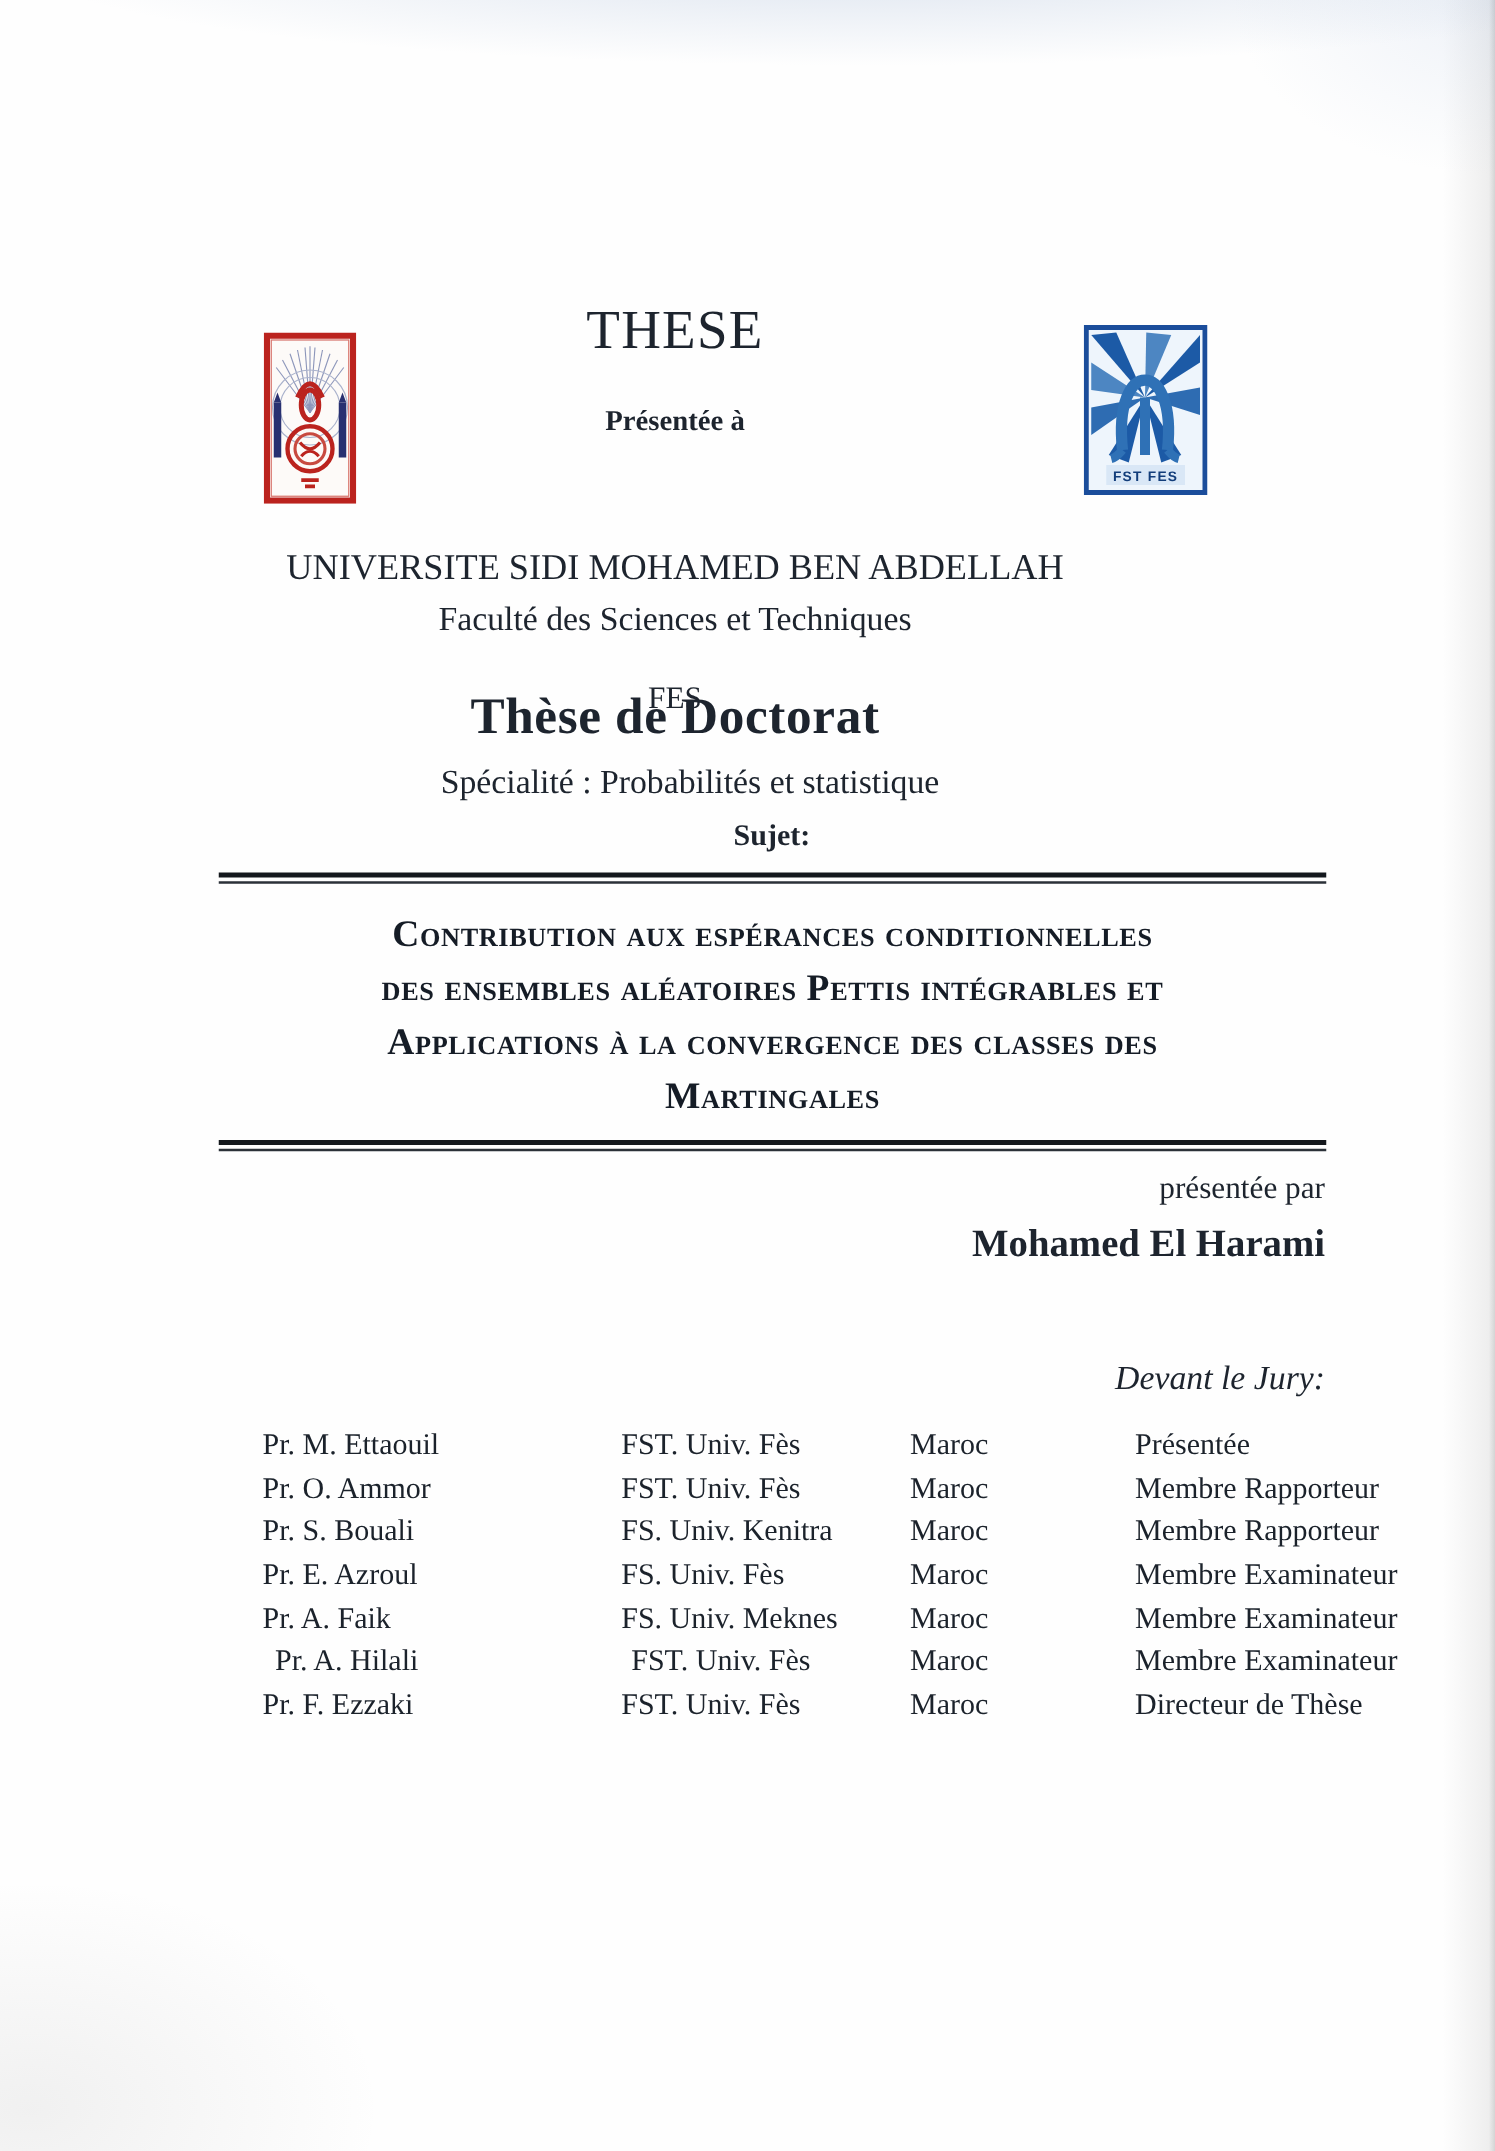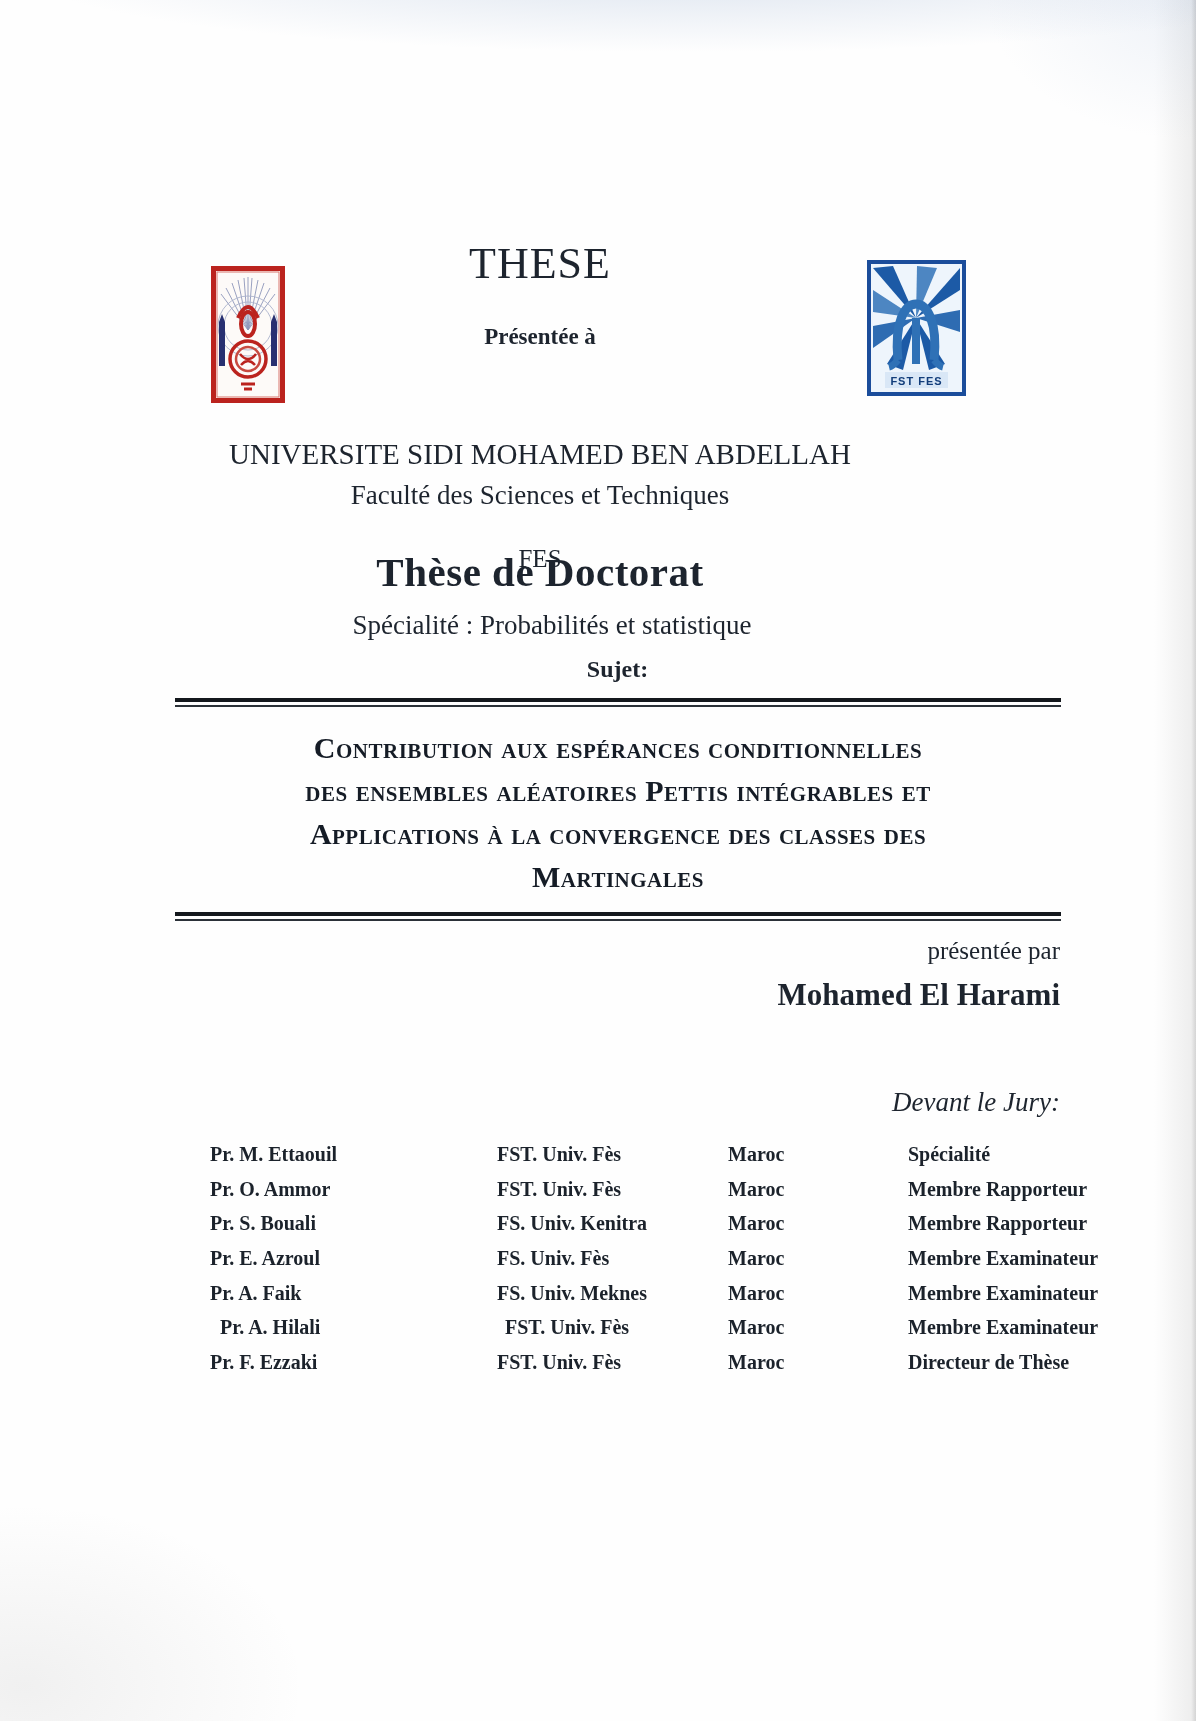--- a/index.html
+++ b/index.html
@@ -44,21 +44,21 @@
   }
   .presented-by{top:937px;font-size:25px;}
   .author{top:977px;font-size:31px;font-weight:bold;}
   .defense-date{top:1037px;font-size:27px;font-style:italic;}
   .jury-label{top:1087px;font-size:27px;font-style:italic;}
 
   .jury-table{
     top:1143px;left:210px;width:930px;
     display:grid;grid-template-columns:287px 231px 180px 1fr;
     grid-auto-rows:34.7px;
-    font-size:20px;font-weight:bold;color:#1b222b;
+    font-size:24px;font-weight:normal;color:#1b222b;
   }
   .jury-table .cell{white-space:nowrap;}
   .logo{position:absolute;}
   .logo-left{top:266px;left:211px;}
   .logo-right{top:260px;left:867px;}
 </style>
 </head>
 <body>
 
 <div class="page">
@@ -141,21 +141,21 @@
   <div class="abs double-rule rule-2"></div>
 
   <div class="abs mid presented-by">présentée par</div>
   <div class="abs mid author">Mohamed El Harami</div>
   <div class="abs mid jury-label">Devant le Jury:</div>
 
   <div class="abs jury-table">
     <div class="cell">Pr. M. Ettaouil</div>
     <div class="cell">FST. Univ. Fès</div>
     <div class="cell">Maroc</div>
-    <div class="cell">Spécialité</div>
+    <div class="cell">Présentée</div>
 
     <div class="cell">Pr. O. Ammor</div>
     <div class="cell">FST. Univ. Fès</div>
     <div class="cell">Maroc</div>
     <div class="cell">Membre Rapporteur</div>
 
     <div class="cell">Pr. S. Bouali</div>
     <div class="cell">FS. Univ. Kenitra</div>
     <div class="cell">Maroc</div>
     <div class="cell">Membre Rapporteur</div>

